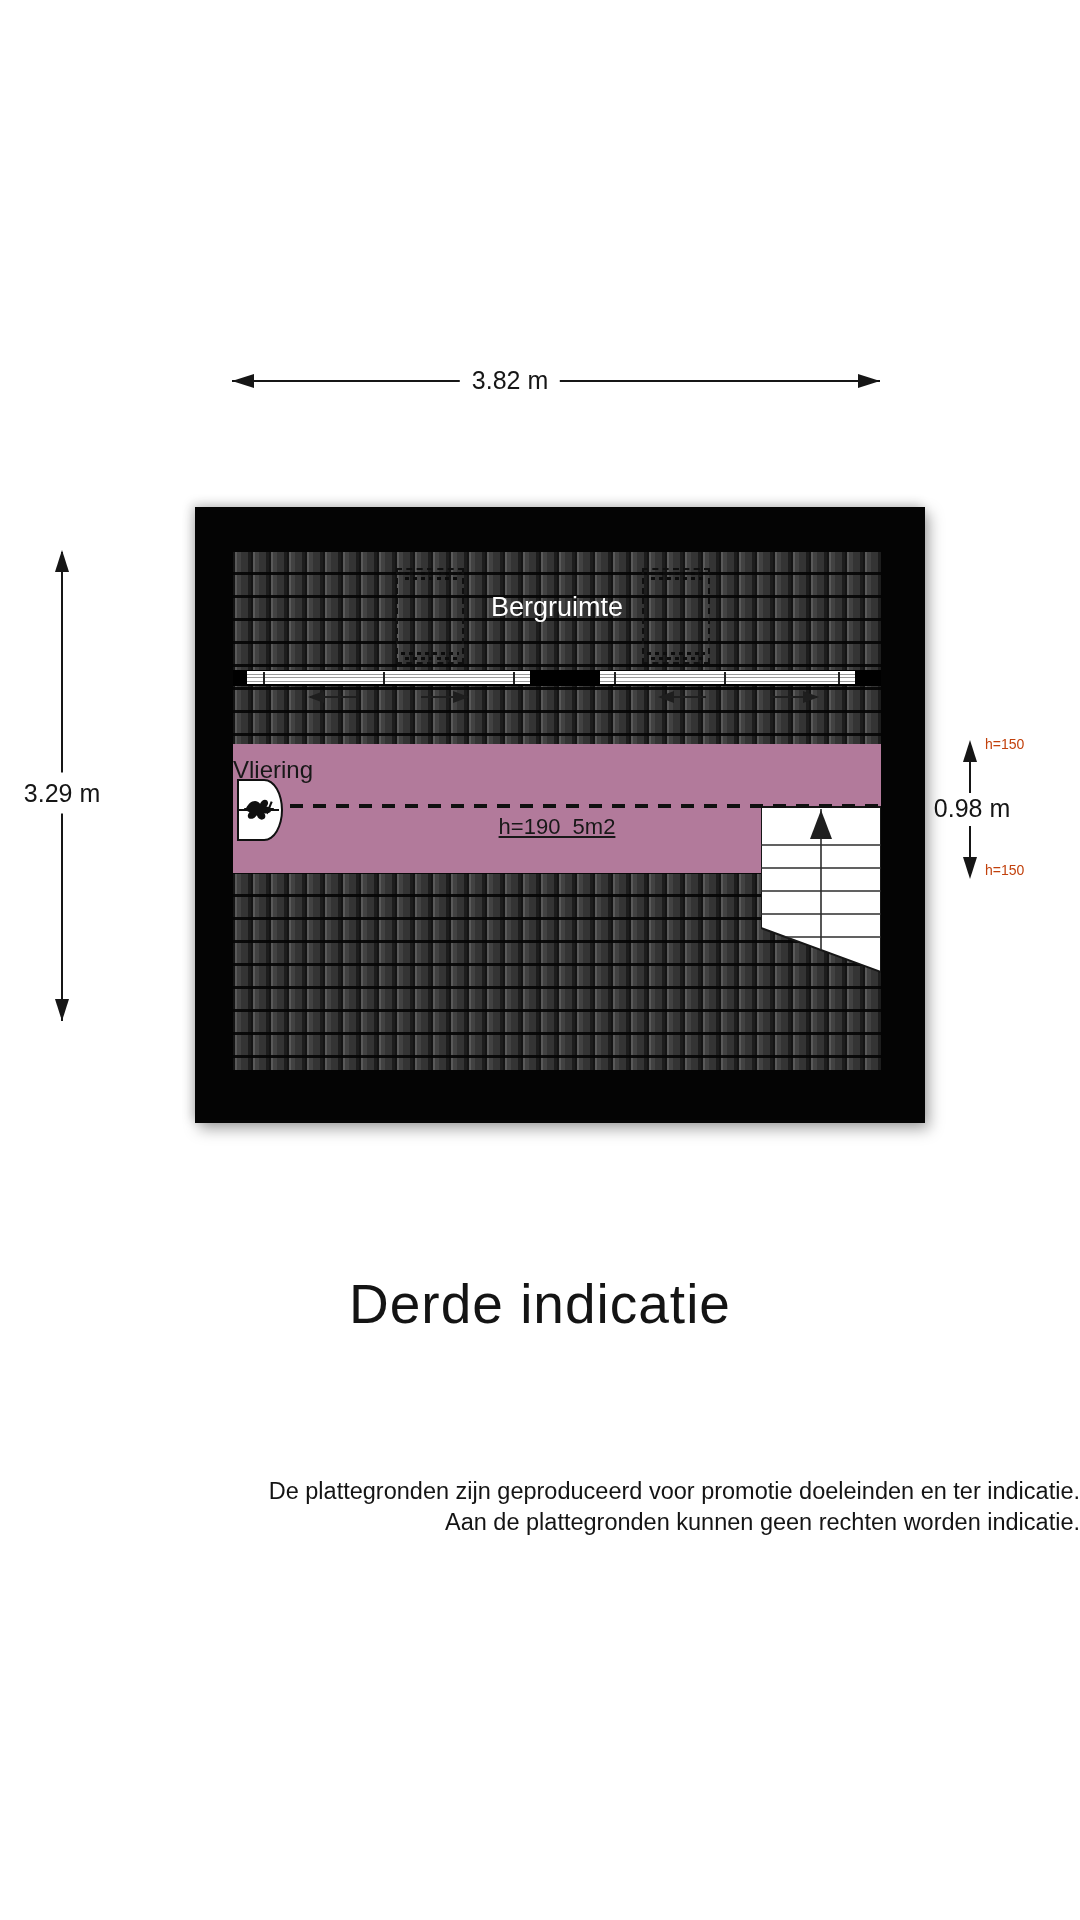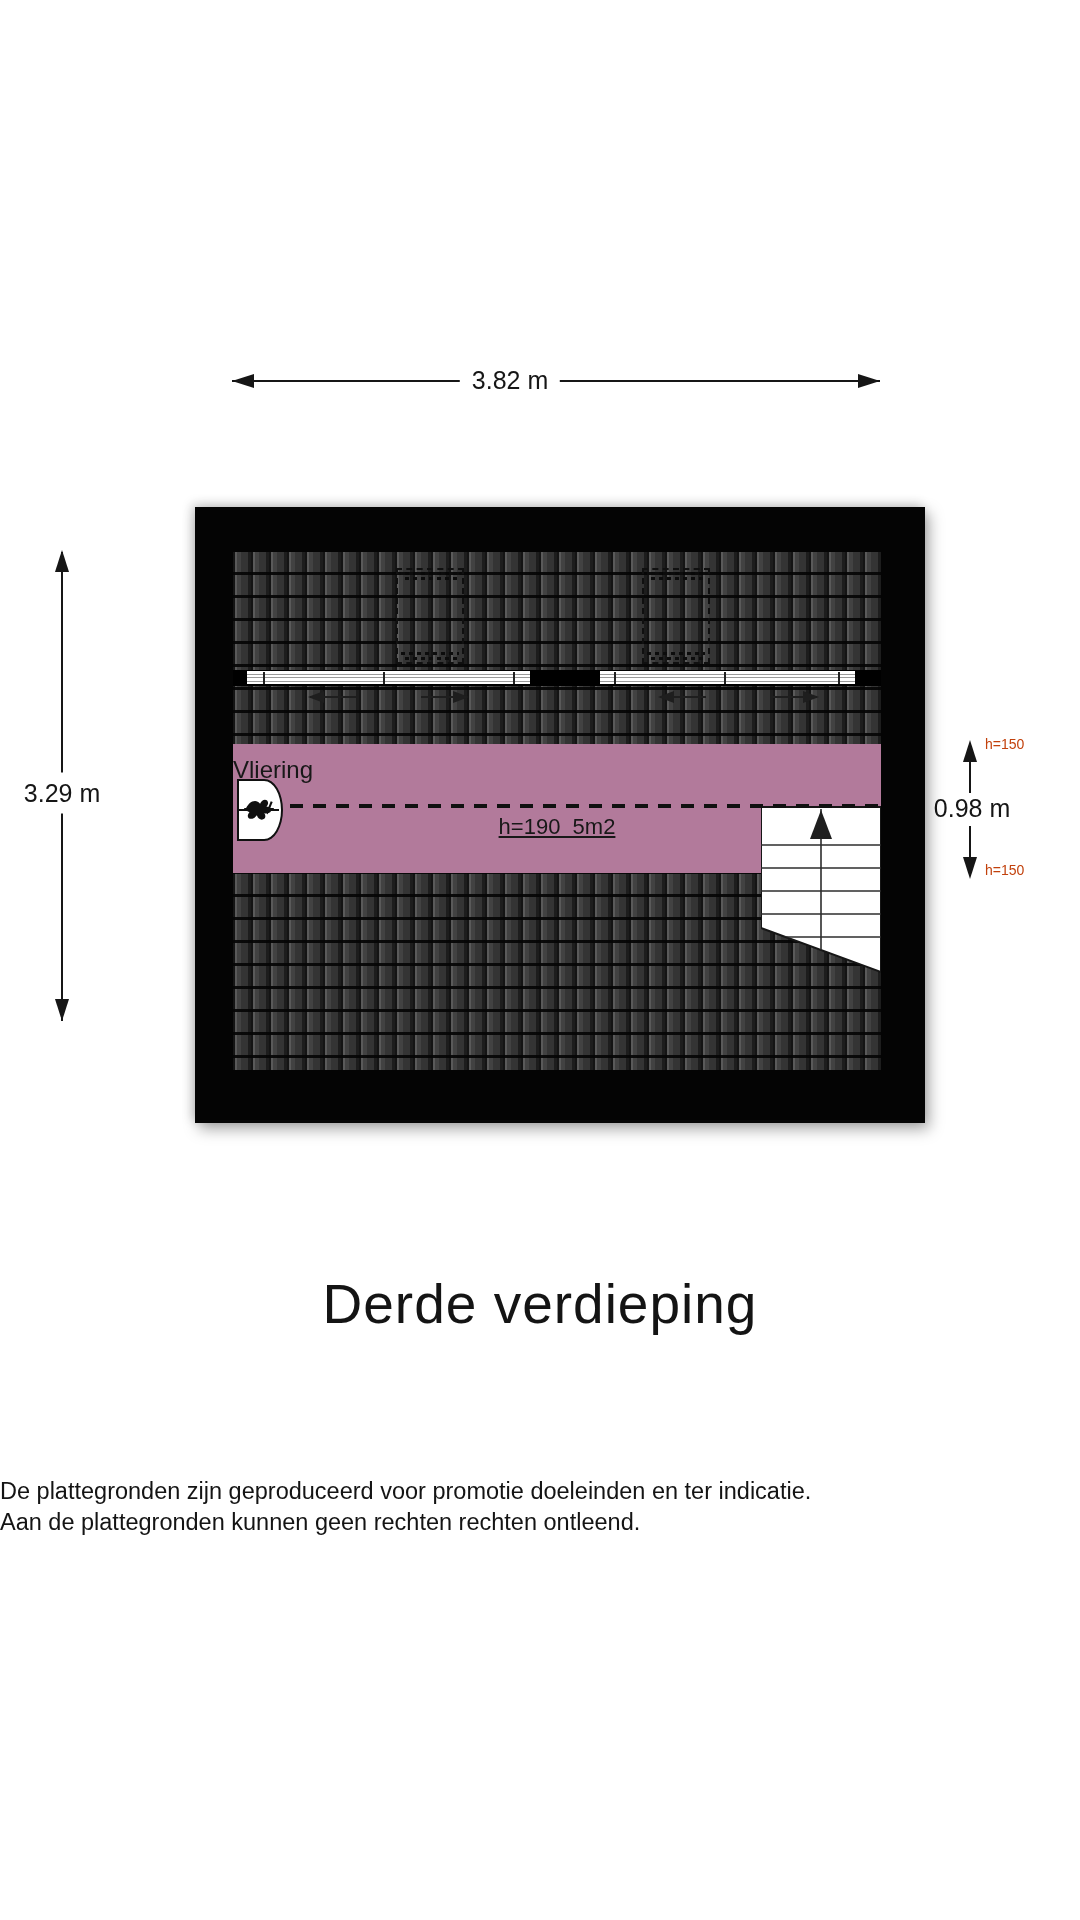--- a/index.html
+++ b/index.html
@@ -58,21 +58,21 @@
   .boiler-line{position:absolute;left:0;right:2px;top:28px;height:2px;background:#111;}
 
   .stair-svg{position:absolute;left:528px;top:254px;}
 
   .dashed-line{position:absolute;left:57px;top:252px;width:588px;height:4px;
         background-image:repeating-linear-gradient(to right,#101010 0 13px,transparent 13px 23px);}
 
   
   .floor-title{position:absolute;left:0;top:1272px;width:100%;text-align:center;
         font-size:55px;color:#141414;letter-spacing:1px;}
-  .disclaimer{position:absolute;left:0;top:1476px;width:100%;text-align:left;
+  .disclaimer{position:absolute;left:0;top:1476px;width:100%;text-align:right;
         font-size:23.5px;line-height:31px;color:#141414;}
 </style>
 </head>
 <body>
 
 <div class="page">
 
   <div>
     <div class="hline" style="left:232px;top:380px;width:648px;"></div>
     <div class="ah ah-left" style="left:232px;top:374px;"></div>
@@ -96,20 +96,21 @@
     <div class="ah ah-down" style="left:963px;top:857px;"></div>
     <div class="dim-note" style="left:985px;top:862px;">h=150</div>
   </div>
 
   <div class="plan">
     <div class="plan-inner">
 
       <div class="roof-window" style="left:163px;top:16px;"></div>
       <div class="roof-window" style="left:409px;top:16px;"></div>
 
+      <div class="room-label-dark-bg" style="top:40px;">Bergruimte</div>
 
       <div class="track-row">
         <div class="track-seg" style="left:14px;width:283px;">
           <div class="track-tick" style="left:16px;"></div>
           <div class="track-tick" style="left:136px;"></div>
           <div class="track-tick" style="left:266px;"></div>
         </div>
         <div class="track-seg" style="left:367px;width:255px;">
           <div class="track-tick" style="left:14px;"></div>
           <div class="track-tick" style="left:124px;"></div>
@@ -151,20 +152,20 @@
           <line x1="60" y1="3" x2="60" y2="146"></line>
         </g>
         <polygon points="60,4 49,33 71,33" fill="#1f1f1f"></polygon>
       </svg>
 
       <div class="dashed-line"></div>
 
     </div>
   </div>
 
-  <div class="floor-title">Derde verdieping</div>
+  <div class="floor-title">Derde indicatie</div>
 
   <div class="disclaimer">
     <div>De plattegronden zijn geproduceerd voor promotie doeleinden en ter indicatie.</div>
-    <div>Aan de plattegronden kunnen geen rechten rechten ontleend.</div>
+    <div>Aan de plattegronden kunnen geen rechten worden indicatie.</div>
   </div>
 
 </div>
 
 </body></html>

